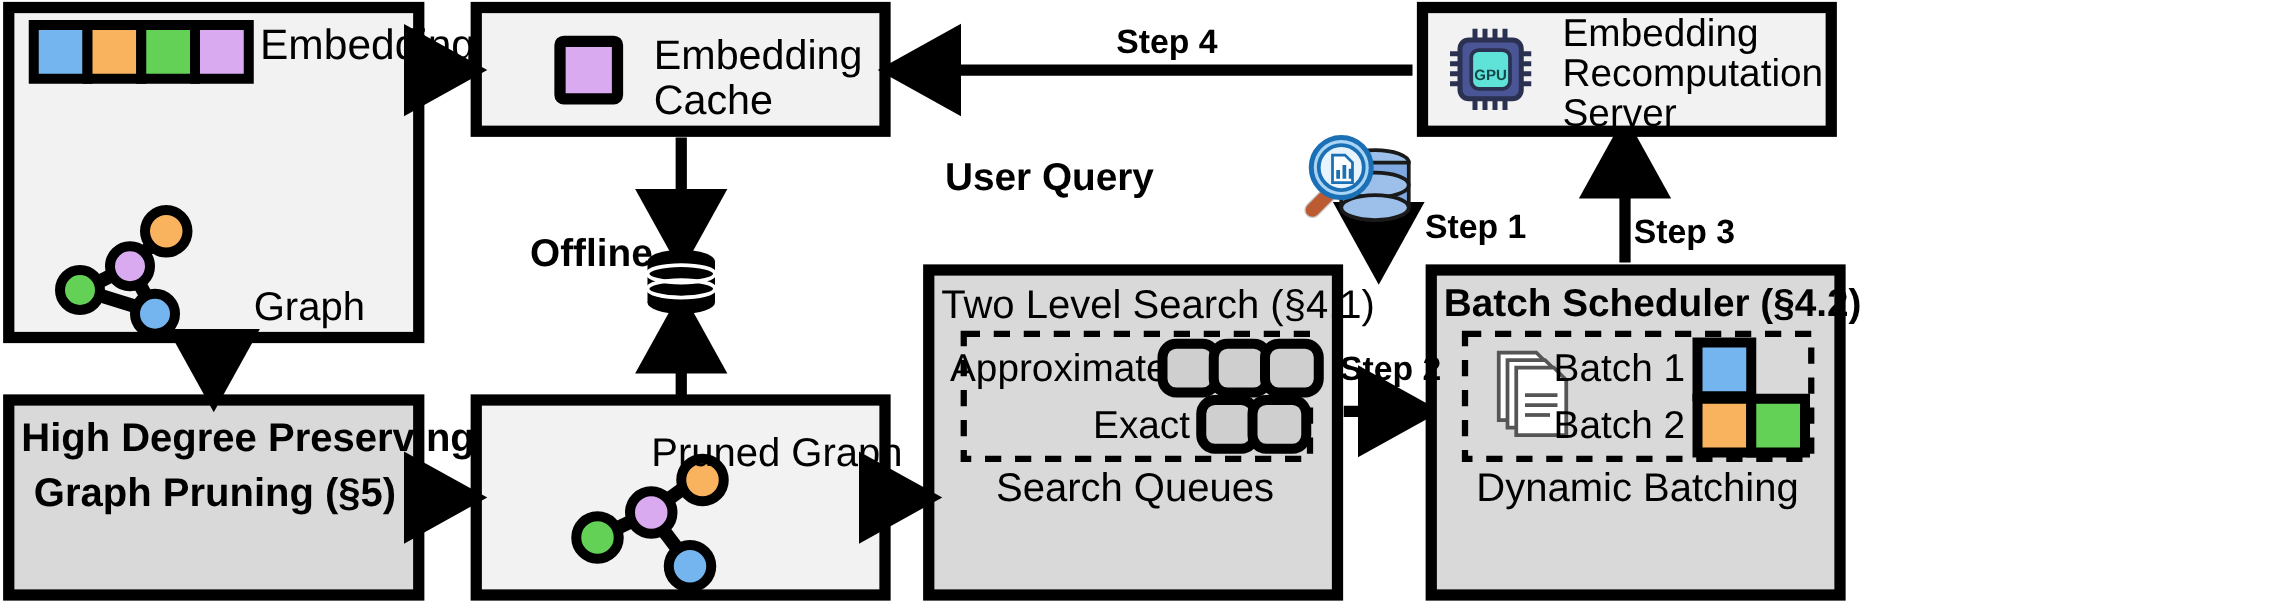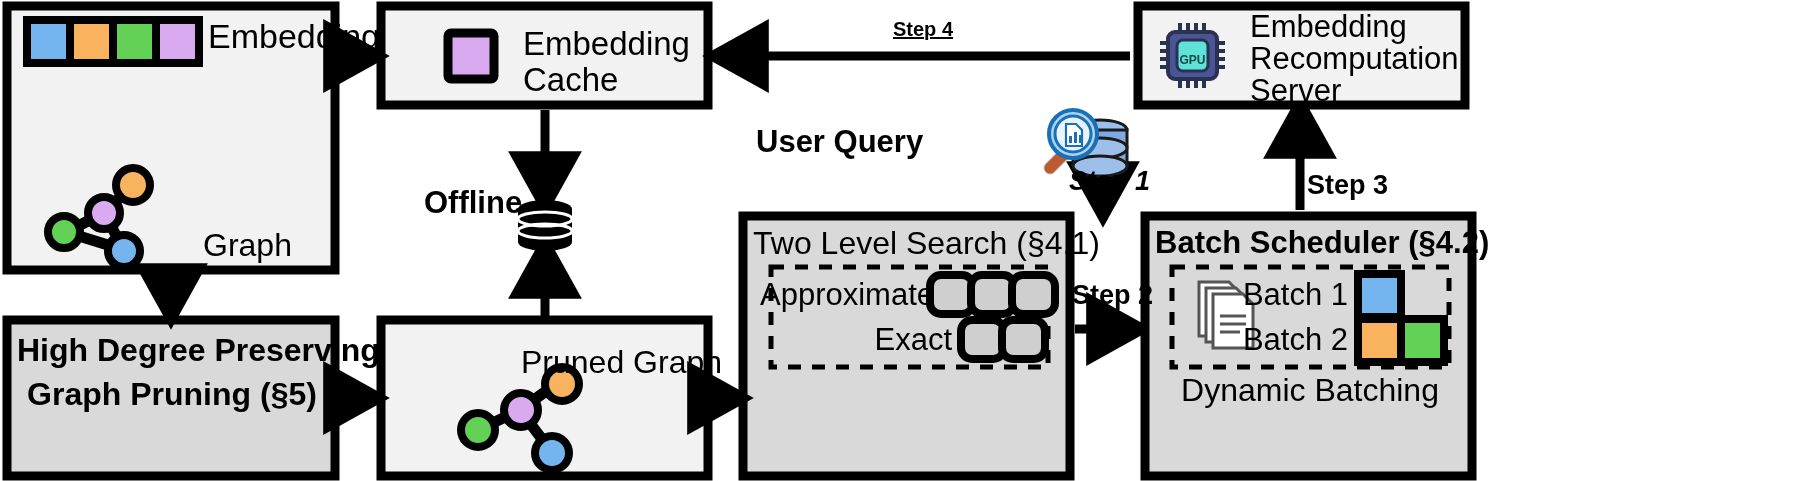--- a/index.html
+++ b/index.html
@@ -176,28 +176,29 @@
 
   <div class="txt bold" style="left:424px;top:186px;font-size:31px;width:90px;text-align:right;">Offline</div>
 
   <div class="txt" style="left:521px;top:345px;font-size:32px;">Pruned Graph</div>
 
   <div class="txt bold" style="left:756px;top:125px;font-size:31px;">User Query</div>
 
   <div class="txt" style="left:753px;top:226px;font-size:32px;width:310px;text-align:center;">Two Level Search (§4.1)</div>
   <div class="txt" style="left:760px;top:278px;font-size:31px;width:162px;text-align:right;">Approximate</div>
   <div class="txt" style="left:790px;top:323px;font-size:31px;width:162px;text-align:right;">Exact</div>
+  <div class="txt" style="left:753px;top:373px;font-size:32px;width:310px;text-align:center;">Search Queues</div>
 
   <div class="txt bold" style="left:1155px;top:226px;font-size:31px;width:310px;text-align:center;">Batch Scheduler (§4.2)</div>
   <div class="txt" style="left:1200px;top:278px;font-size:31px;width:148px;text-align:right;">Batch 1</div>
   <div class="txt" style="left:1200px;top:323px;font-size:31px;width:148px;text-align:right;">Batch 2</div>
   <div class="txt" style="left:1155px;top:373px;font-size:32px;width:310px;text-align:center;">Dynamic Batching</div>
 
   <div class="txt" style="left:1250px;top:10px;font-size:31px;">Embedding</div>
   <div class="txt" style="left:1250px;top:42px;font-size:31px;">Recomputation</div>
   <div class="txt" style="left:1250px;top:74px;font-size:31px;">Server</div>
 
-  <div class="txt bold" style="left:1069px;top:167px;font-size:27px;font-style:italic;">Step 1</div>
+  <div class="txt bold" style="left:1140px;top:167px;font-size:27px;">Step 1</div>
   <div class="txt bold" style="left:1072px;top:281px;font-size:27px;">Step 2</div>
   <div class="txt bold" style="left:1307px;top:139px;font-size:27px;margin-top:32px;">Step 3</div>
-  <div class="txt bold" style="left:893px;top:19px;font-size:20px;text-decoration:underline;">Step 4</div>
+  <div class="txt bold" style="left:893px;top:19px;font-size:27px;">Step 4</div>
 
 </div>
 
 </body></html>

